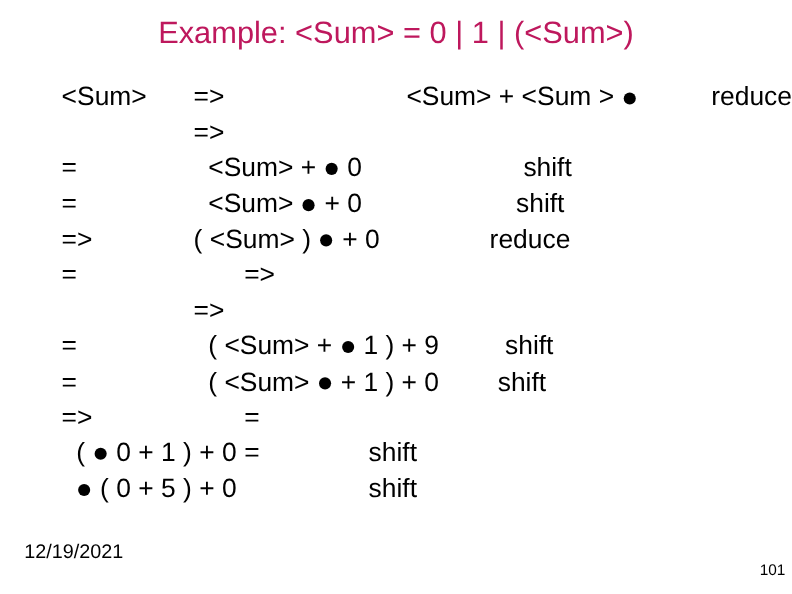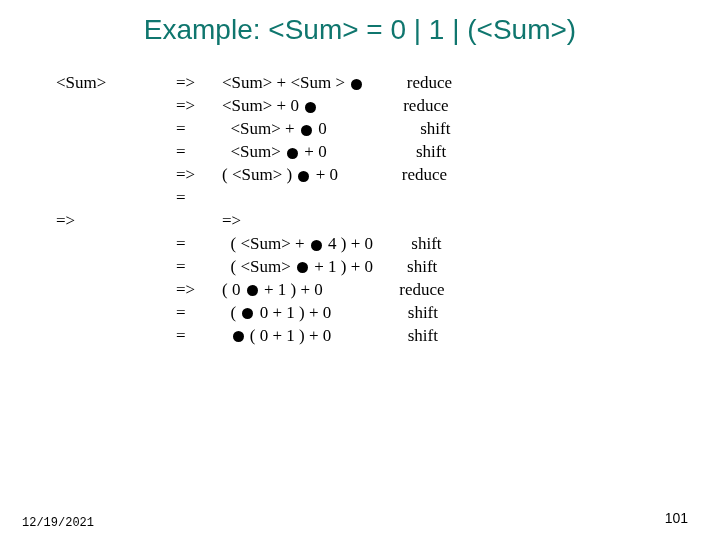--- a/index.html
+++ b/index.html
@@ -6,108 +6,106 @@
   body {
     width: 720px;
     height: 540px;
     background: #ffffff;
     font-family: "Comic Sans MS", "Comic Sans", cursive, sans-serif;
     color: #000;
     position: relative;
     overflow: hidden;
   }
   .title {
-    color: #0f766e;
+    color: #be185d;
     font-size: 28px;
     text-align: center;
     padding-top: 12px;
     line-height: 1.3;
     font-weight: 400;
   }
   .content {
     padding-left: 56px;
     padding-top: 24px;
-    font-family: Liberation Serif, serif;
-    font-size: 17px;
+    font-family: Liberation Sans, sans-serif;
+    font-size: 24px;
     line-height: 1.35;
   }
   .deriv {
     display: grid;
     grid-template-columns: 120px 46px auto;
     row-gap: 0;
   }
   .pad { white-space: pre; }
   .dot {
     display: inline-block;
     width: 11px;
     height: 11px;
     border-radius: 50%;
     background: #000;
     vertical-align: middle;
     margin: 0 2px;
   }
   .footer-left {
     position: absolute;
     left: 22px;
-    bottom: 10px;
-    font-family: Liberation Mono, monospace;
-    font-size: 12px;
+    bottom: 28px;
+    font-family: Liberation Sans, sans-serif;
+    font-size: 18px;
   }
   .footer-right {
     position: absolute;
-    right: 32px;
+    right: 6px;
     bottom: 14px;
     font-family: Arial, sans-serif;
     font-size: 14px;
   }
-  .expr { white-space: pre; }
+  .expr { white-space: pre; text-align: right; }
   .act { display: inline; }
 </style>
 </head>
 <body>
 
 <div class="title">
   <div>Example: &lt;Sum&gt; = 0 | 1 | (&lt;Sum&gt;)</div>
 </div>
 
 <div class="content">
   <div class="deriv" id="deriv-grid">
       <div>&lt;Sum&gt;</div>
       <div>=&gt;</div>
       <div class="expr"><span>&lt;Sum&gt; + &lt;Sum &gt; </span><span class="dot"></span><span></span><span class="pad">          </span><span class="act">reduce</span></div>
       <div></div>
       <div>=&gt;</div>
-      <div class="expr"><span>&lt;Sum&gt; + 0 </span><span class="dot"></span><span></span><span class="pad">                    </span><span class="act">reduce</span></div>
       <div></div>
       <div>=</div>
       <div class="expr"><span>  &lt;Sum&gt; + </span><span class="dot"></span><span> 0</span><span class="pad">                      </span><span class="act">shift</span></div>
       <div></div>
       <div>=</div>
       <div class="expr"><span>  &lt;Sum&gt; </span><span class="dot"></span><span> + 0</span><span class="pad">                     </span><span class="act">shift</span></div>
       <div></div>
       <div>=&gt;</div>
       <div class="expr"><span>( &lt;Sum&gt; ) </span><span class="dot"></span><span> + 0</span><span class="pad">               </span><span class="act">reduce</span></div>
       <div></div>
       <div>=</div>
       <div></div>
       <div>=&gt;</div>
       <div></div>
       <div>=&gt;</div>
       <div></div>
       <div>=</div>
-      <div class="expr"><span>  ( &lt;Sum&gt; + </span><span class="dot"></span><span> 4 ) + 0</span><span class="pad">         </span><span class="act">shift</span></div>
+      <div class="expr"><span>  ( &lt;Sum&gt; + </span><span class="dot"></span><span> 1 ) + 9</span><span class="pad">         </span><span class="act">shift</span></div>
       <div></div>
       <div>=</div>
       <div class="expr"><span>  ( &lt;Sum&gt; </span><span class="dot"></span><span> + 1 ) + 0</span><span class="pad">        </span><span class="act">shift</span></div>
       <div></div>
       <div>=&gt;</div>
-      <div class="expr"><span>( 0 </span><span class="dot"></span><span> + 1 ) + 0</span><span class="pad">                  </span><span class="act">reduce</span></div>
       <div></div>
       <div>=</div>
       <div class="expr"><span>  ( </span><span class="dot"></span><span> 0 + 1 ) + 0</span><span class="pad">                  </span><span class="act">shift</span></div>
       <div></div>
       <div>=</div>
-      <div class="expr"><span>  </span><span class="dot"></span><span> ( 0 + 1 ) + 0</span><span class="pad">                  </span><span class="act">shift</span></div>
+      <div class="expr"><span>  </span><span class="dot"></span><span> ( 0 + 5 ) + 0</span><span class="pad">                  </span><span class="act">shift</span></div>
     </div>
 </div>
 
 <div class="footer-left">12/19/2021</div>
 <div class="footer-right">101</div>
 
 </body></html>

